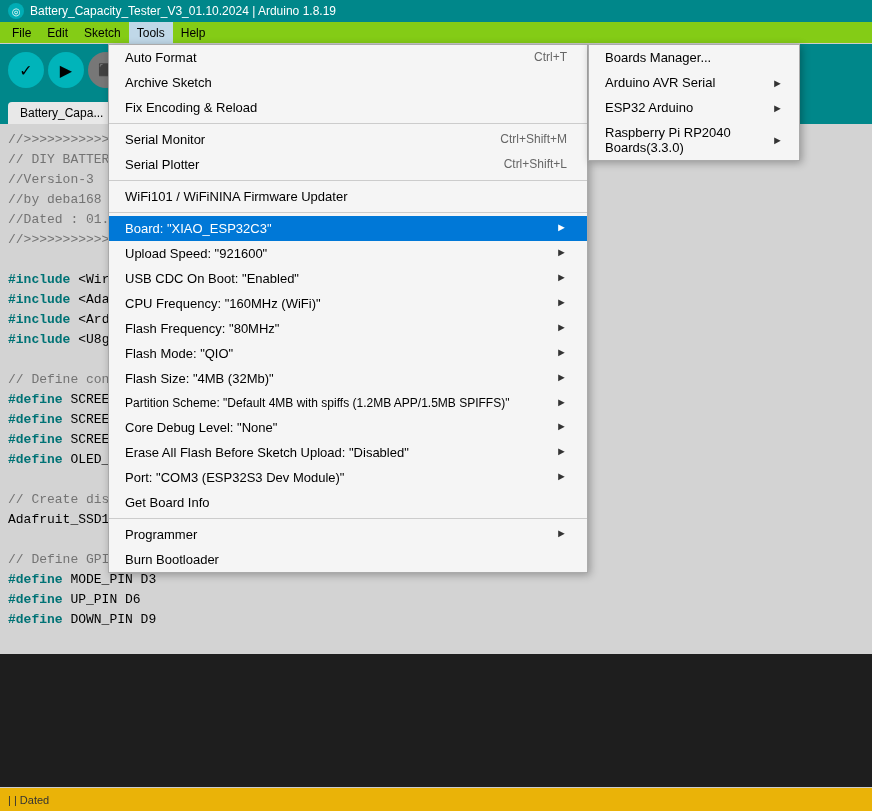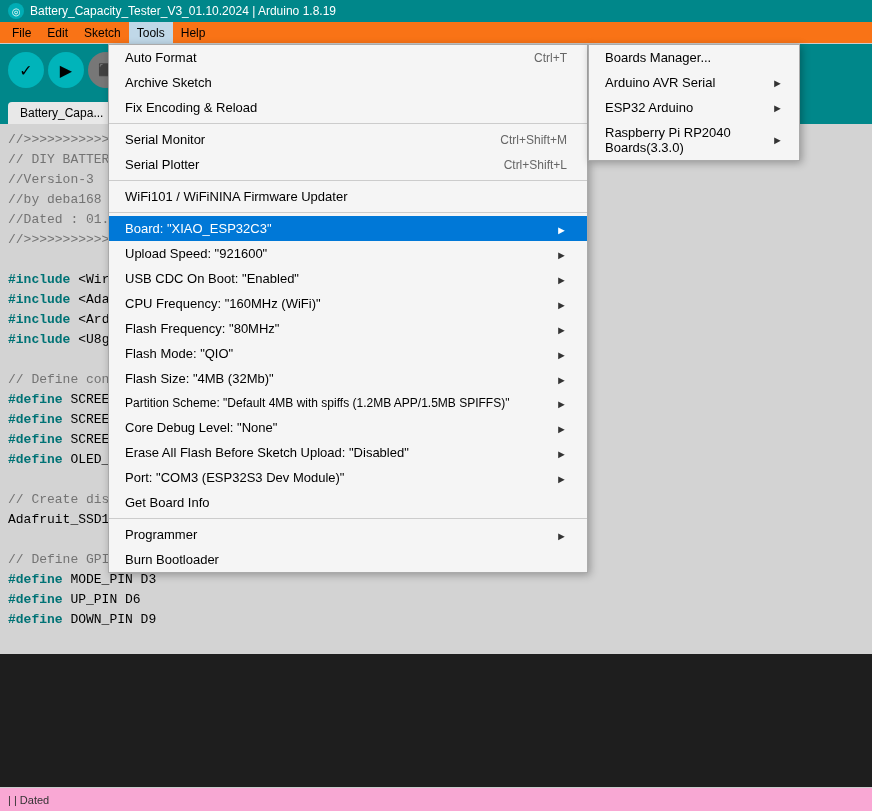--- a/index.html
+++ b/index.html
@@ -32,21 +32,21 @@
       margin-right: 6px;
       display: flex;
       align-items: center;
       justify-content: center;
       font-size: 10px;
       color: white;
     }
 
     
     #menu-bar {
-      background: #f97316;
+      background: #84cc16;
       height: 22px;
       display: flex;
       align-items: center;
       padding: 0 4px;
       font-family: Arial, sans-serif;
       font-size: 12px;
       border-bottom: 1px solid #ccc;
     }
     .menu-item {
       padding: 2px 8px;
@@ -143,21 +143,21 @@
       box-shadow: 2px 2px 8px rgba(0,0,0,0.3);
       z-index: 100;
       font-family: Arial, sans-serif;
       font-size: 13px;
     }
     .dd-item {
       padding: 5px 20px 5px 16px;
       cursor: pointer;
       display: flex;
       justify-content: space-between;
-      align-items: flex-end;
+      align-items: flex-start;
       position: relative;
     }
     .dd-item.highlighted {
       background: #0078d7;
       color: white;
     }
     .dd-separator {
       border-top: 1px solid #ccc;
       margin: 3px 0;
     }
@@ -193,21 +193,21 @@
       align-items: center;
       justify-content: space-between;
     }
 
     
     #status-bar {
       position: absolute;
       bottom: 0;
       left: 0;
       right: 0;
-      background: #f9a8d4;
+      background: #eab308;
       height: 24px;
       display: flex;
       align-items: center;
       padding: 0 8px;
       font-family: Arial, sans-serif;
       font-size: 11px;
       color: #333;
       border-top: 1px solid #ccc;
     }
   </style>

